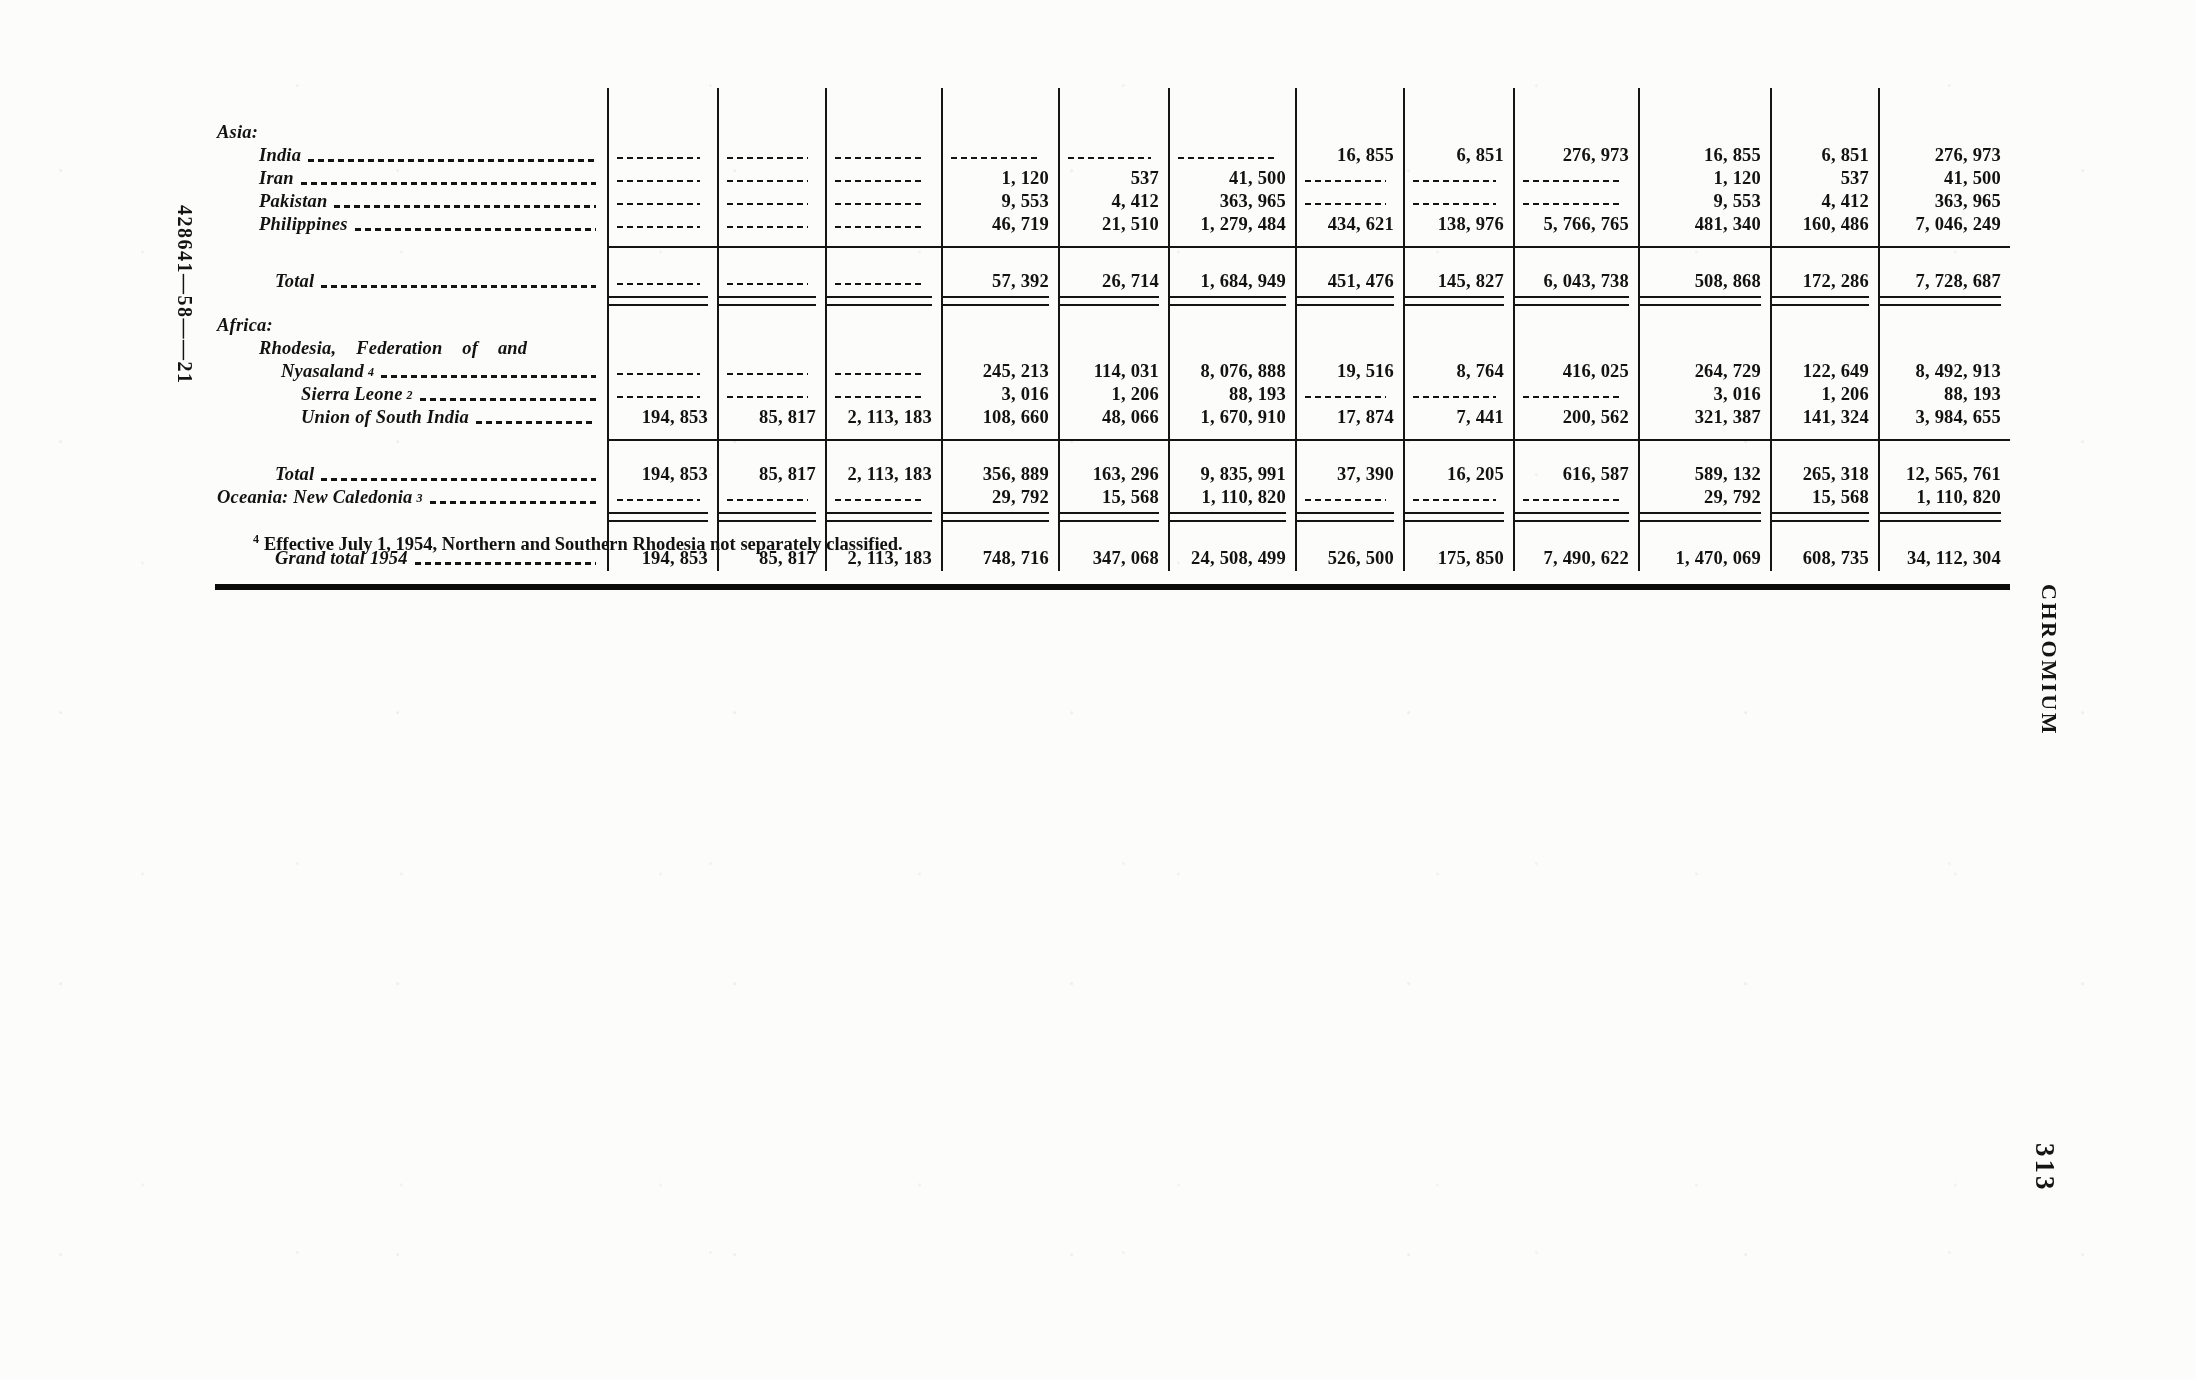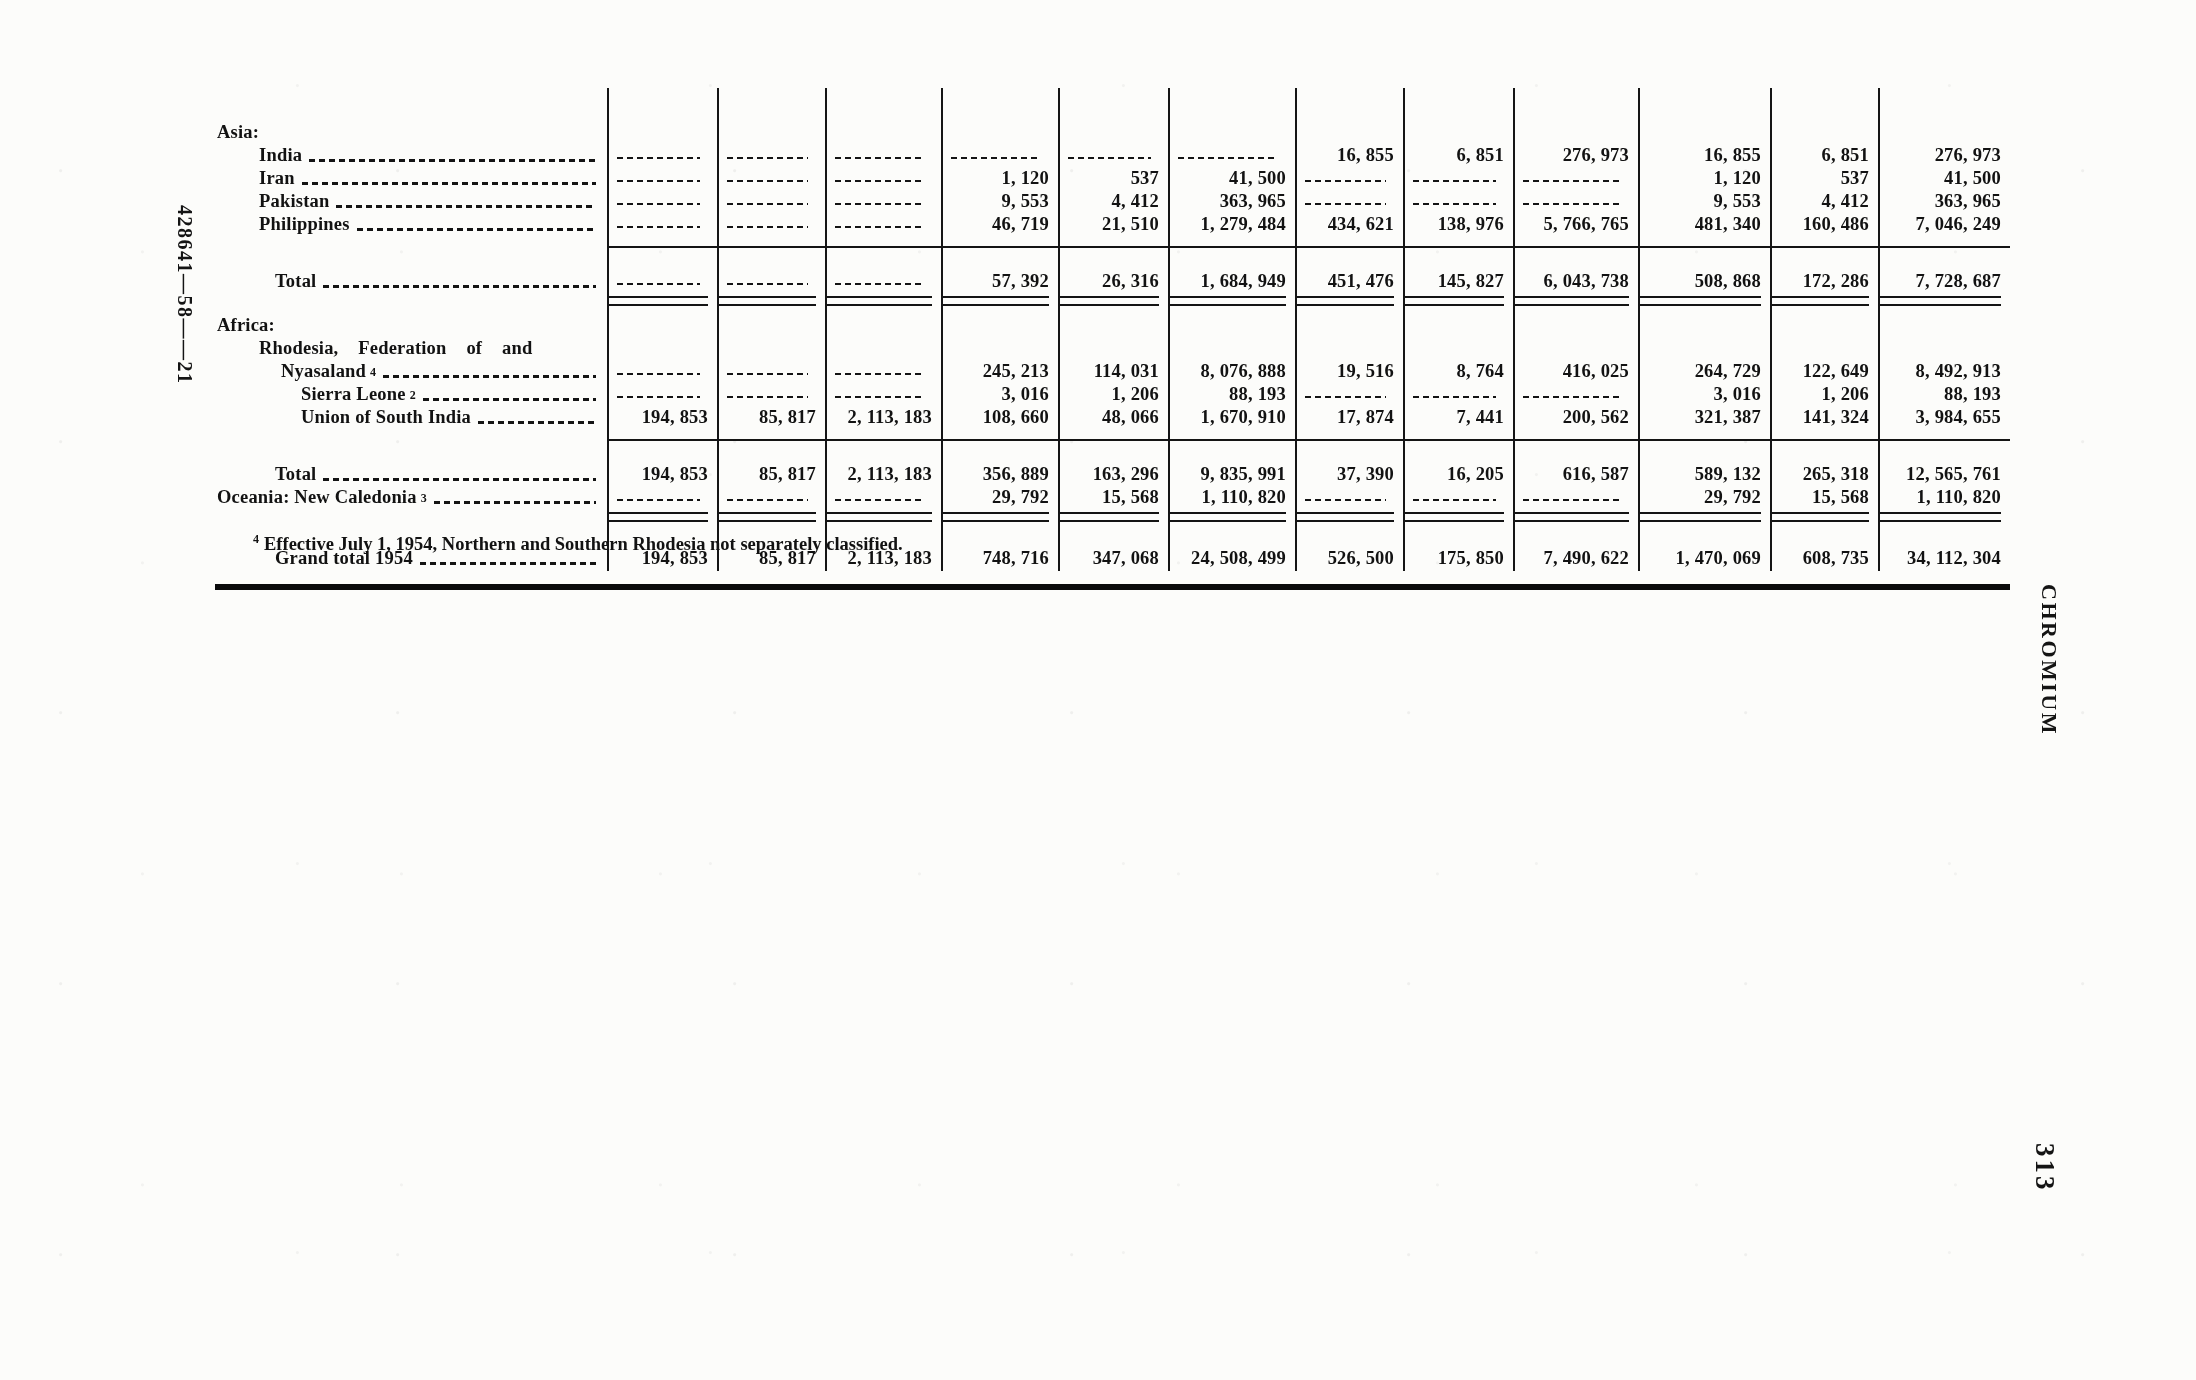--- a/index.html
+++ b/index.html
@@ -20,21 +20,21 @@
     position:absolute;left:215px;top:88px;width:1795px;
     border-bottom:6px solid #0b0b0b;
     padding-bottom:13px;
   }
   table{border-collapse:collapse;table-layout:fixed;width:1795px;}
   td{
     font-size:18.5px;font-weight:700;letter-spacing:.2px;
     vertical-align:bottom;padding:0 0 2px 0;white-space:nowrap;overflow:hidden;
   }
   td.c{border-left:2px solid #151515;text-align:right;padding-right:9px;}
-  td.stub{padding-right:9px;}
+  td.stub{padding-right:9px;font-style:italic;}
   tr.spacer{height:34px;}
   tr.rsec{height:21px;}
   tr.rsec2{height:30px;}
   tr.rdata{height:21px;}
   tr.rtotal{height:26px;}
   tr.rgrand{height:34px;}
   tr.rule{height:10px;}
   tr.rule td.c{border-bottom:2.5px solid #141414;}
   tr.dblrule{height:14px;}
   tr.dblrule td{vertical-align:middle;padding-bottom:0;}
@@ -273,21 +273,21 @@
           <td class="c">
             <div class="dash"></div>
           </td>
           <td class="c">
             <div class="dash"></div>
           </td>
           <td class="c">
             <div class="dash"></div>
           </td>
           <td class="c">57, 392</td>
-          <td class="c">26, 316</td>
+          <td class="c">26, 714</td>
           <td class="c">1, 684, 949</td>
           <td class="c">451, 476</td>
           <td class="c">145, 827</td>
           <td class="c">6, 043, 738</td>
           <td class="c">508, 868</td>
           <td class="c">172, 286</td>
           <td class="c">7, 728, 687</td>
         </tr>
         <tr class="dblrule">
           <td class="stub"></td>

